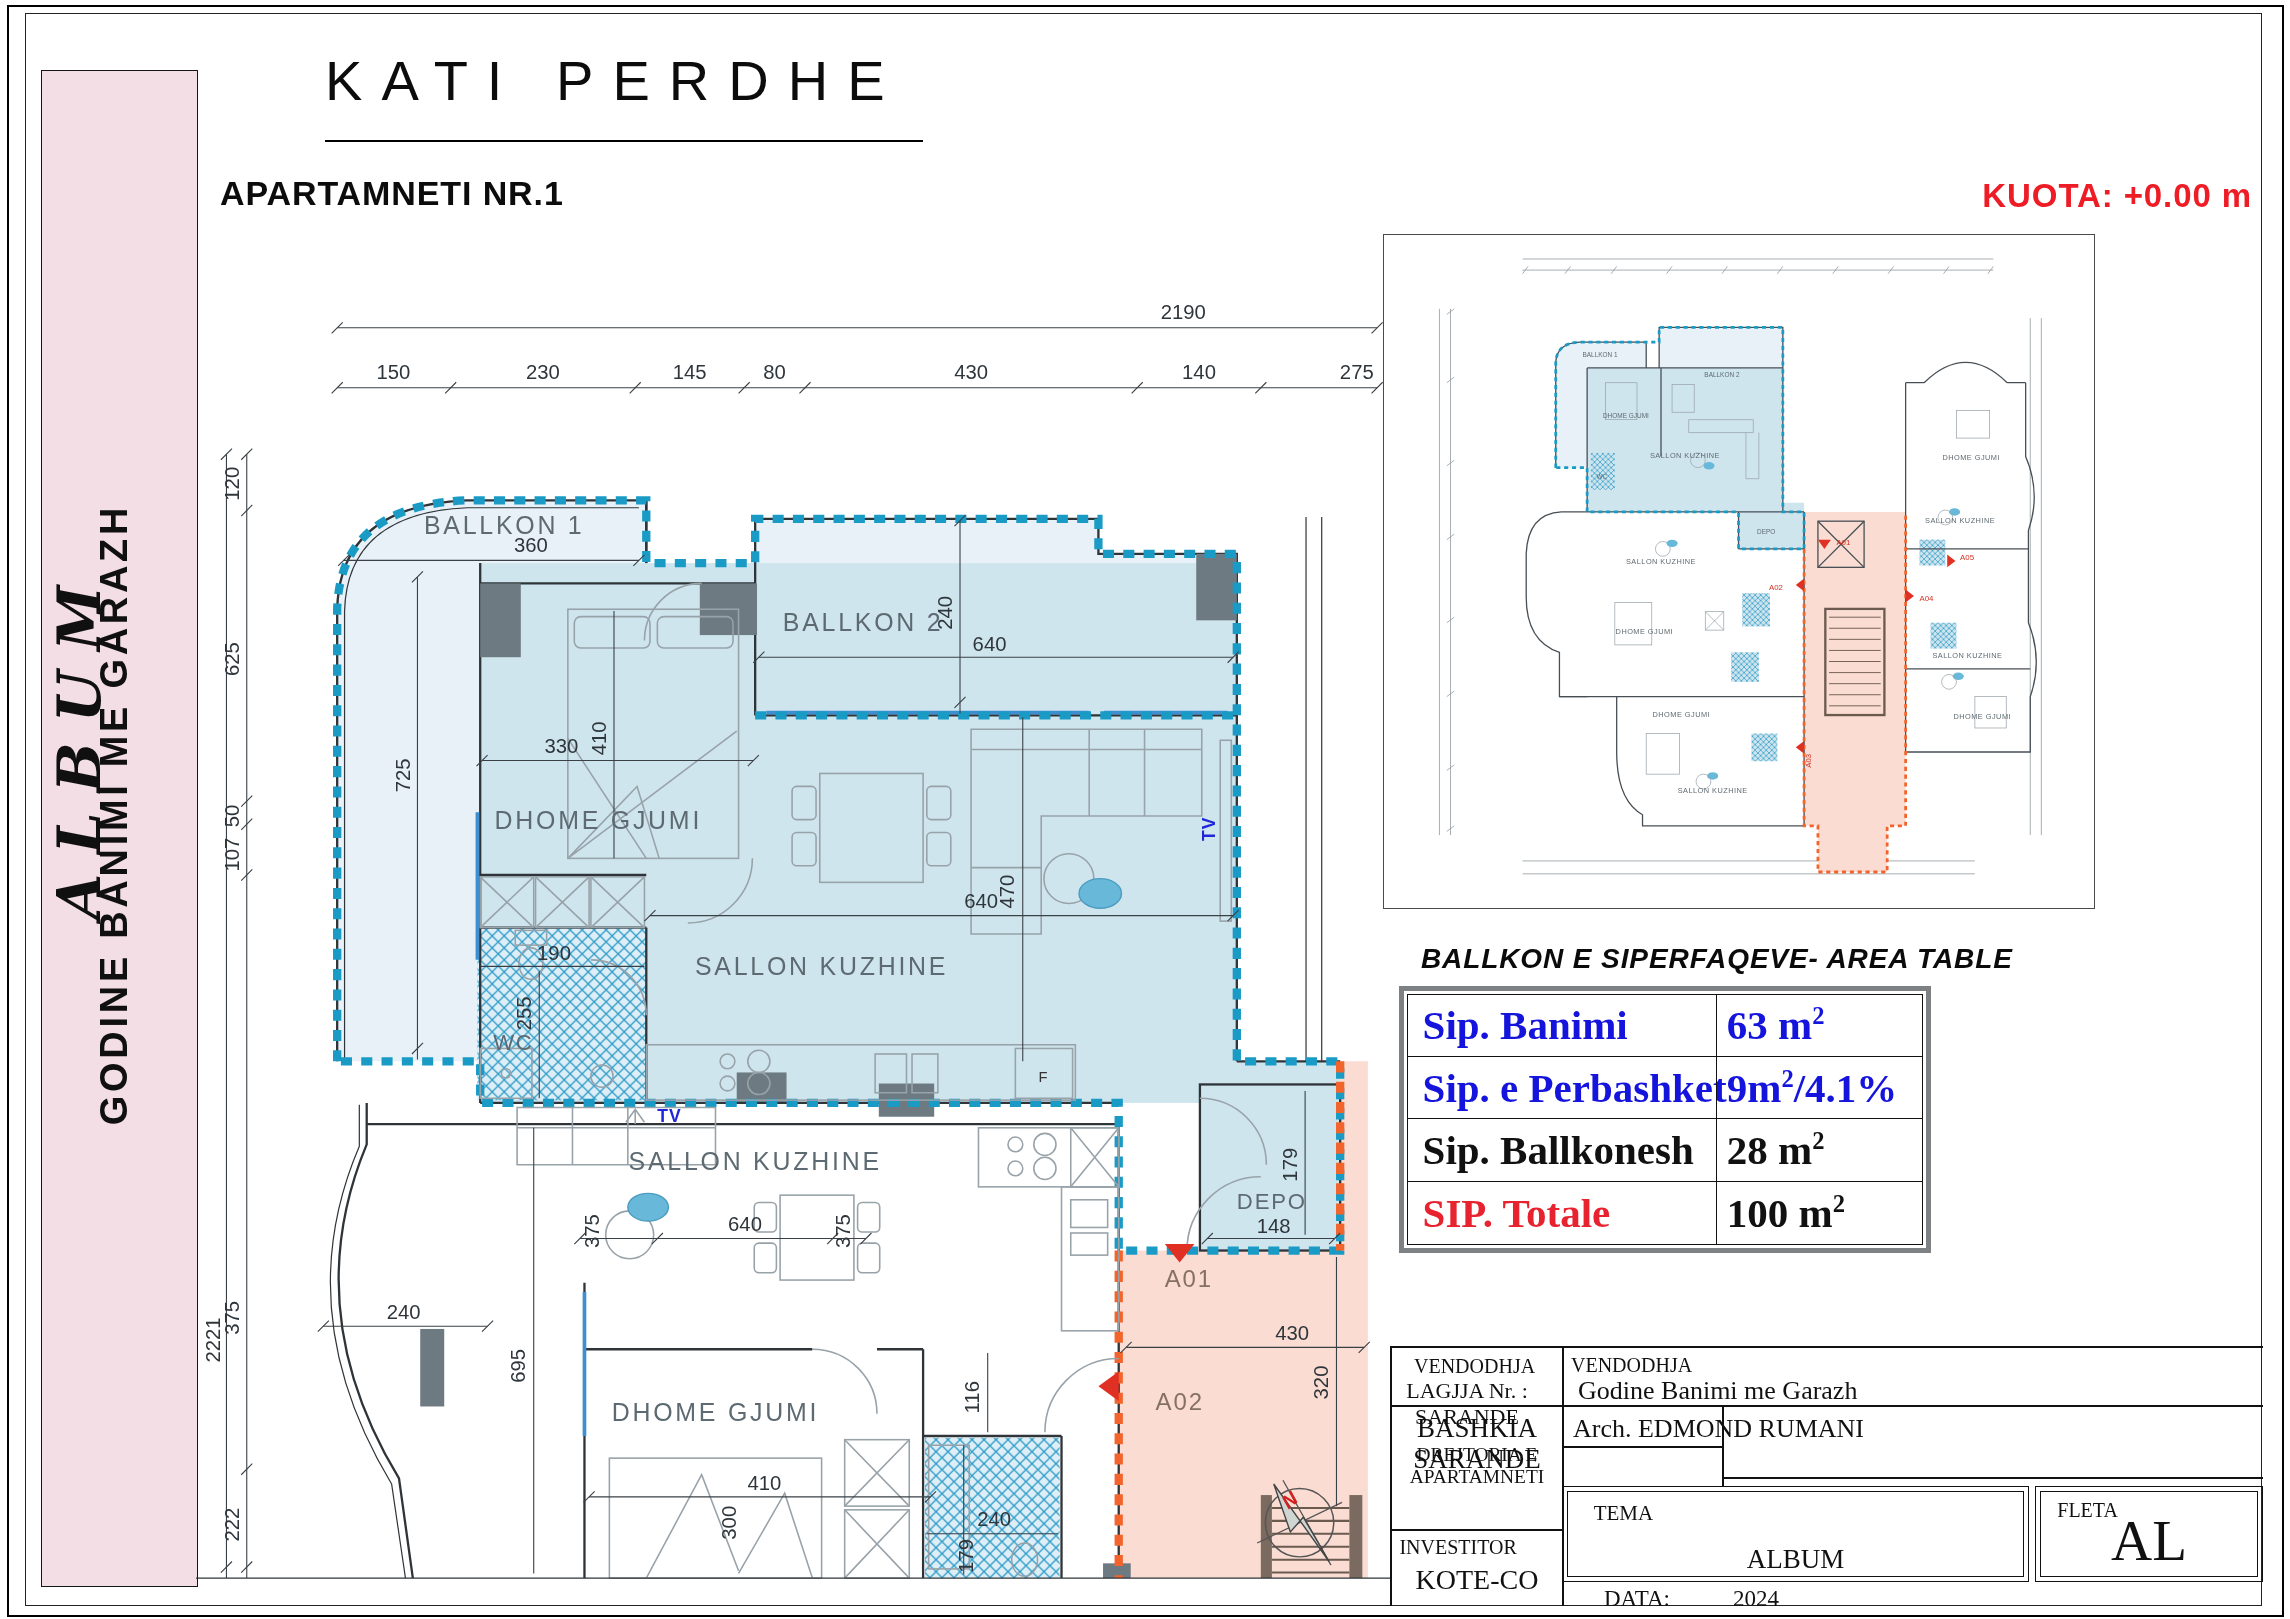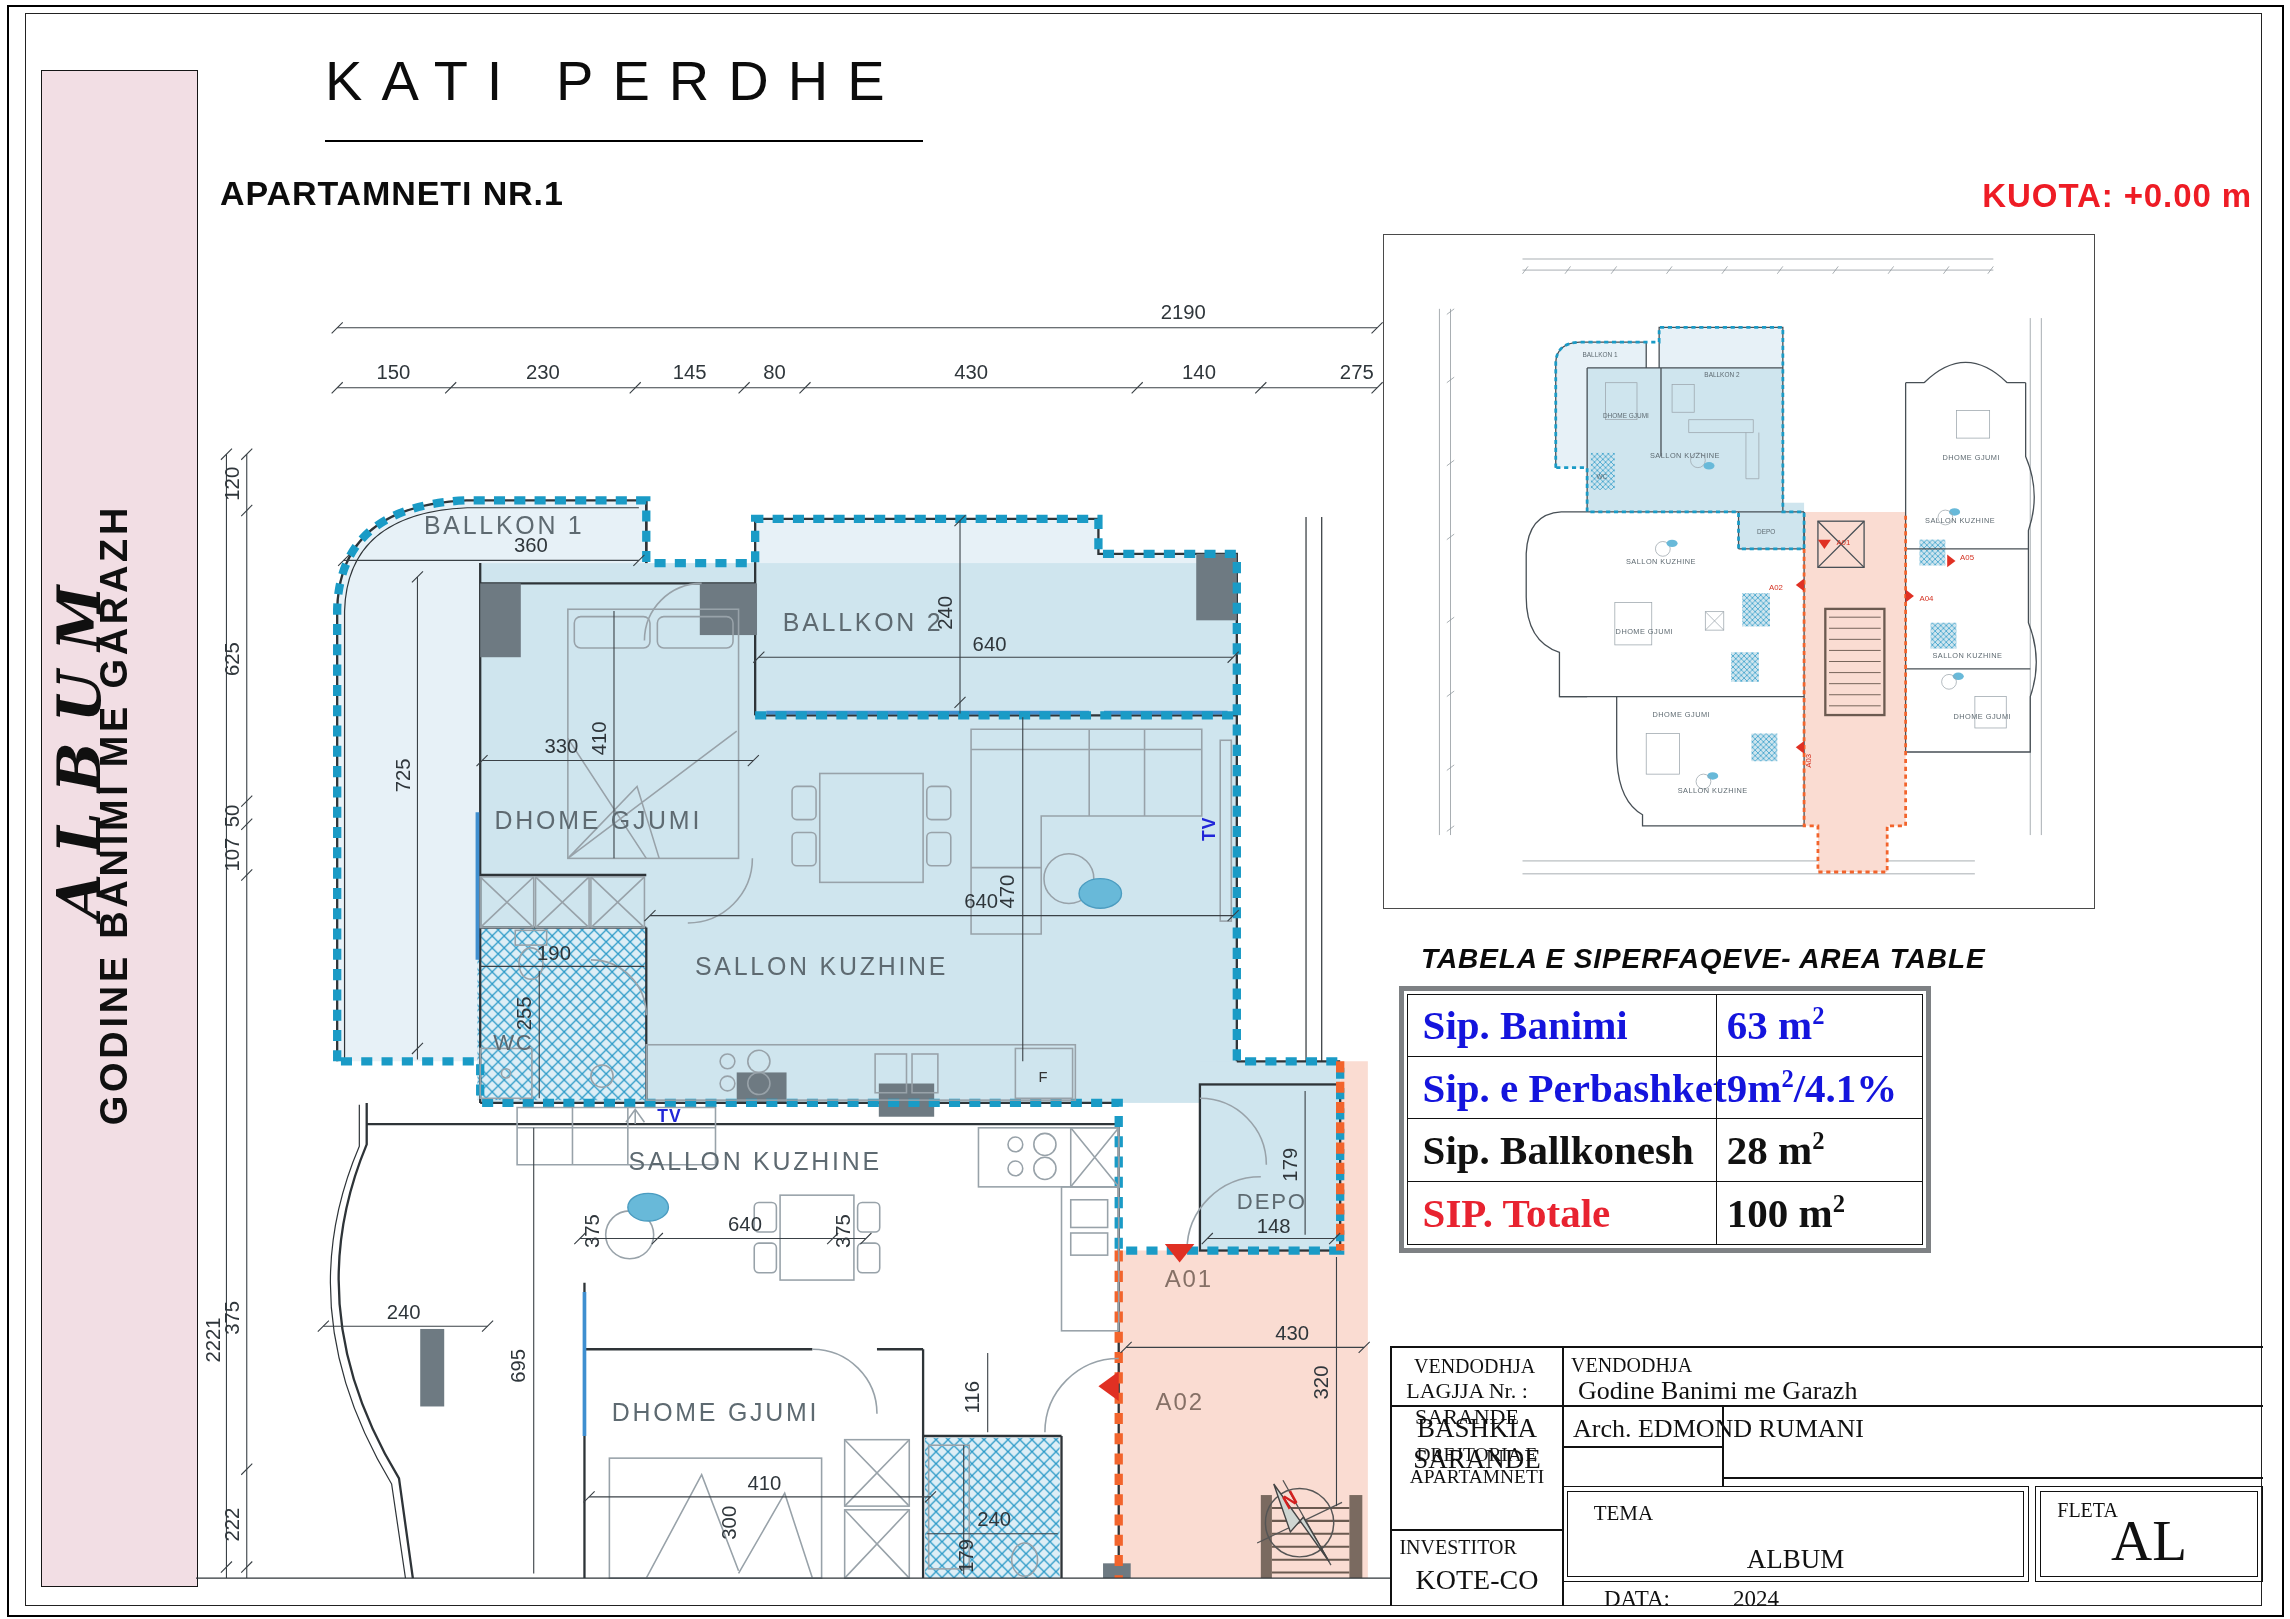--- a/index.html
+++ b/index.html
@@ -447,21 +447,21 @@
         <text class="mroom" x="648" y="524" text-anchor="middle">DHOME GJUMI</text>
         <text class="ma" x="490" y="336">A01</text>
         <text class="ma" x="432" y="384" text-anchor="end">A02</text>
         <text class="ma" x="580" y="396">A04</text>
         <text class="ma" x="624" y="352">A05</text>
         <text class="ma" x="462" y="562" text-anchor="end" transform="rotate(-90 462 562)">A03</text>
       </g>
     </svg>
   </div>
 
-  <div class="area-title">TABELA E SIPERFAQEVE- AREA TABLE</div>
+  <div class="area-title">BALLKON E SIPERFAQEVE- AREA TABLE</div>
   <div class="area-table">
     <div class="tbl">
       <div class="arow">
         <span class="lbl c-blue">Sip. Banimi</span>
         <span class="vline"></span>
         <span class="val c-blue"><span>63 m</span><sup>2</sup><span></span></span>
       </div>
       <div class="arow">
         <span class="lbl c-blue">Sip. e Perbashket</span>
         <span class="vline"></span>

